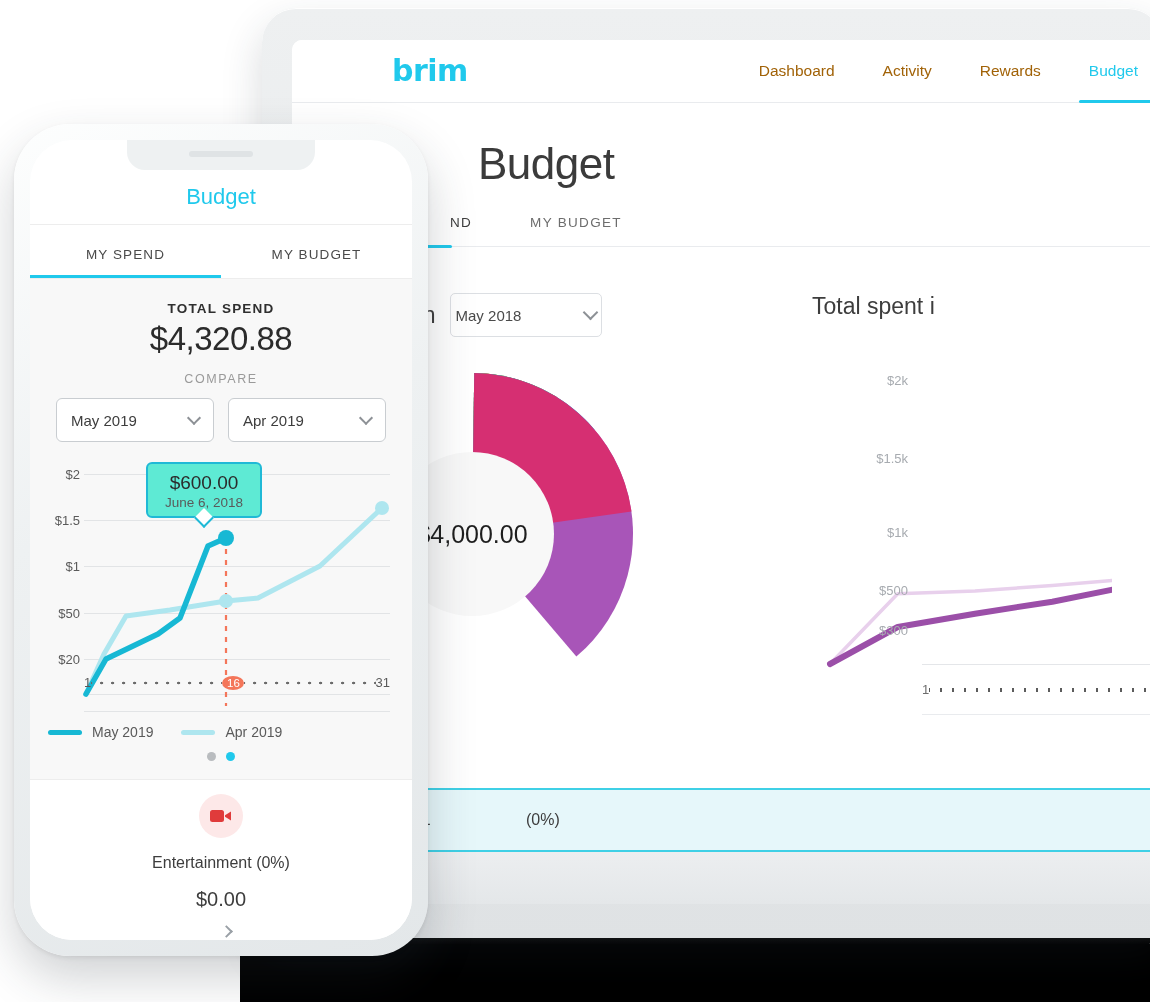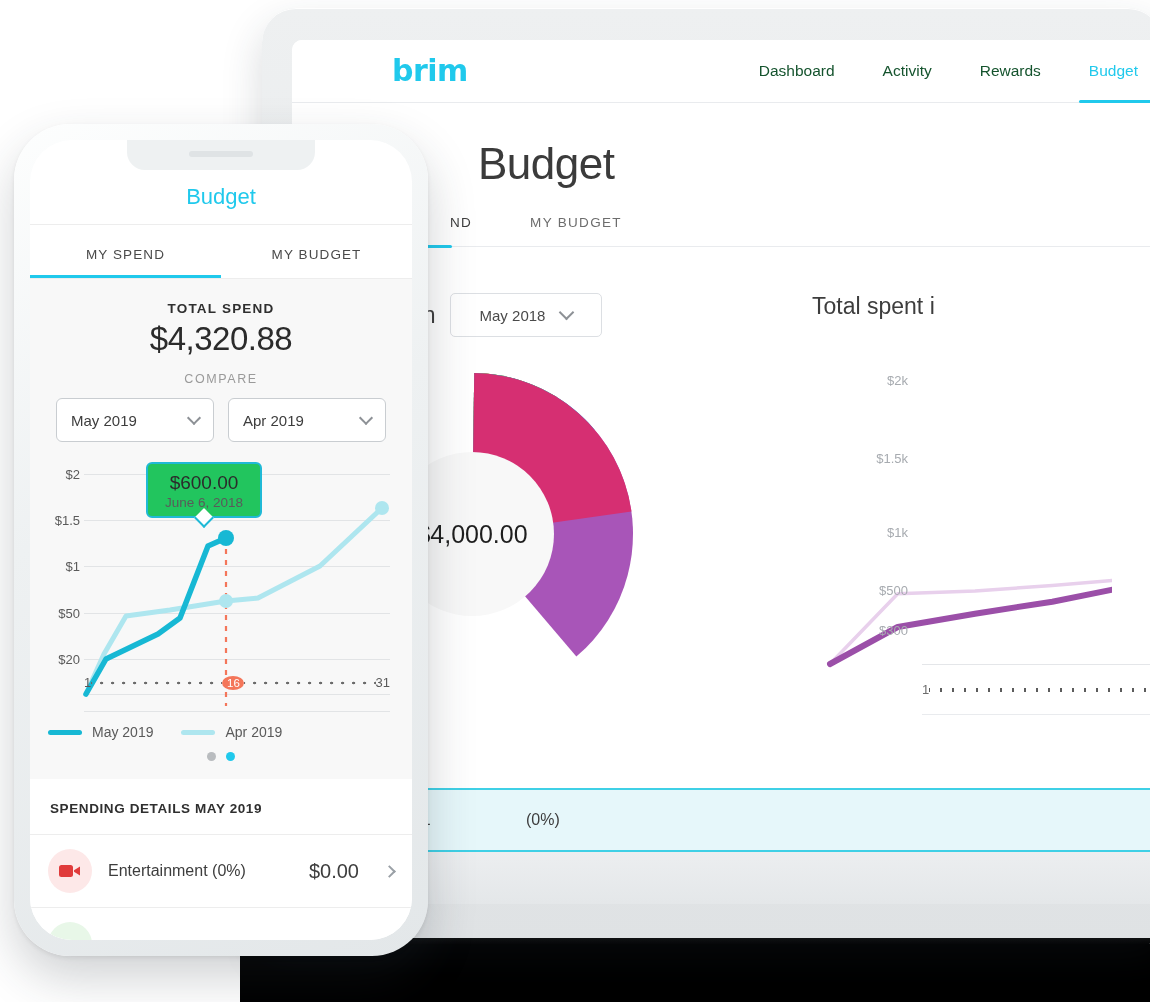--- a/index.html
+++ b/index.html
@@ -53,21 +53,21 @@
     height: 62px; background:#fff; display:flex; align-items:center;
     padding: 0 0 0 100px; position: relative;
   }
   .brim-logo {
     font-family: "DejaVu Sans", sans-serif;
     font-weight: 700; font-size: 30px; letter-spacing: -0.5px;
     color: #20c9ec; line-height: 1;
   }
   .t-nav { margin-left: auto; display:flex; align-items:center; height:100%; }
   .t-nav-item {
-    font-size: 15.5px; color:#14532d; padding: 0 24px; line-height: 62px;
+    font-size: 15.5px; color:#a16207; padding: 0 24px; line-height: 62px;
     position: relative; white-space: nowrap; cursor:pointer;
   }
   .t-nav-item.active { color:#20c9ec; }
   .t-nav-item.active::after {
     content:""; position:absolute; left:14px; right:-30px; bottom:-1px;
     height:3px; background:#20c9ec; border-radius:2px;
   }
   .t-header-rule { height:1px; background:#e9ebee; }
 
   .t-body { background:#fff; position:relative; height: 749px; }
@@ -89,21 +89,21 @@
   .panel-left { width: 510px; padding-left: 0px; }
   .panel-right { flex:1; padding-left: 10px; }
   .panel-heading {
     display:flex; align-items:center; gap:14px; font-size:23px; color:#3d3d3d;
     white-space: nowrap;
   }
   .panel-heading.left { padding-left: 8px; }
   .select-box {
     display:inline-flex; align-items:center; justify-content:space-between;
     width: 152px; height: 44px; border:1px solid #dcdfe3; border-radius:5px;
-    background:#fff; padding: 0 29px; font-size:15px; color:#4a4a4a; cursor:pointer;
+    background:#fff; padding: 0 5px; font-size:15px; color:#4a4a4a; cursor:pointer;
   }
   .chev { width:11px; height:11px; border-right:2px solid #8d9196; border-bottom:2px solid #8d9196;
           transform: rotate(45deg); margin-top:-5px; }
 
   .donut-wrap { position:relative; width: 330px; height:330px; margin: 32px 0 0 15px; }
   .donut-center {
     position:absolute; left:50%; top:50%; transform:translate(-50%,-50%);
     width: 164px; height:164px; border-radius:50%; background:#f8f8f8;
     display:flex; align-items:center; justify-content:center;
     font-size:25px; color:#1e1e1e; box-shadow: 0 0 0 0 #fff;
@@ -171,21 +171,21 @@
     font-size:15px; color:#3d3d3d; cursor:pointer;
   }
   .p-select .chev { width:10px; height:10px; }
 
   .p-chart { position:relative; height: 262px; margin-top: 14px; }
   .p-chart .grid { position:absolute; left:54px; right:22px; height:1px; background:#e2e4e6;}
   .p-chart .ylab { position:absolute; left:8px; width:42px; text-align:right; font-size:13px; color:#5a5a5a; transform: translateY(-50%);}
   .p-chart svg { position:absolute; left:0; top:0; }
   .tooltip {
     position:absolute; left: 116px; top: 6px; width: 116px;
-    background:#22c55e; border:2px solid #20b9d6; border-radius:6px;
+    background:#5eead4; border:2px solid #20b9d6; border-radius:6px;
     padding: 8px 6px 6px; text-align:center; z-index:6;
   }
   .tooltip .amt { font-size:19px; color:#2b2b2b; }
   .tooltip .date { font-size:13.5px; color:#5a5a5a; margin-top:1px; }
   .tooltip .tail { position:absolute; left:50%; bottom:-9px; transform:translateX(-50%) rotate(45deg);
                    width:14px; height:14px; background:#fff; border-right:2px solid #20b9d6; border-bottom:2px solid #20b9d6;}
   .p-xaxis { position:absolute; left:54px; right:22px; bottom:28px; display:flex; align-items:center;}
   .p-xaxis .n { font-size:13px; color:#5a5a5a; }
   .p-xaxis .dots { flex:1; height:12px; background-image: radial-gradient(#6b6b6b 1.3px, transparent 1.4px);
                    background-size:11px 12px; background-position:center; background-repeat:repeat-x; }
@@ -195,21 +195,21 @@
 
   .p-legend { background:#f8f8f8; display:flex; align-items:center; padding: 6px 0 0 18px; gap: 10px; }
   .lg-swatch { width:34px; height:5px; border-radius:3px; }
   .lg-text { font-size:14px; color:#5a5a5a; margin-right: 18px; }
   .p-dots { background:#f8f8f8; display:flex; justify-content:center; gap:10px; padding: 12px 0 18px;}
   .p-dot { width:9px; height:9px; border-radius:50%; background:#b9bcbf; }
   .p-dot.on { background:#20c9ec; }
 
   .p-details-title { font-size:13.5px; letter-spacing:.6px; color:#2f2f2f; font-weight:700; padding: 22px 0 18px 20px; background:#fff;}
   .p-row-rule { height:1px; background:#ededed; }
-  .p-row { display:flex; align-items:center; padding: 14px 18px 14px 18px; background:#fff; gap:16px;}
+  .p-row { display:flex; align-items:center; padding: 14px 18px 14px 18px; background:#fff; gap:16px;flex-direction:column;}
   .p-icon-badge { width:44px; height:44px; border-radius:50%; display:flex; align-items:center; justify-content:center; flex:0 0 auto;}
   .p-row-label { font-size:16px; color:#3d3d3d; flex:1; }
   .p-row-amt { font-size:20px; color:#3d3d3d; }
   .p-row-chev { width:9px; height:9px; border-right:2px solid #9aa0a6; border-top:2px solid #9aa0a6; transform:rotate(45deg); margin-left:10px;}
 </style>
 </head>
 <body>
 
 <div id="stage">
 
@@ -389,21 +389,20 @@
           <span class="lg-swatch" style="background:#aee6ef"></span>
           <span class="lg-text">Apr 2019</span>
         </div>
 
         <div class="p-dots">
           <span class="p-dot"></span>
           <span class="p-dot on"></span>
         </div>
       </div>
 
-      <div class="p-details-title">SPENDING DETAILS MAY 2019</div>
       <div class="p-row-rule"></div>
 
       <div class="p-row">
         <span class="p-icon-badge" style="background:#fde8e8">
           <svg width="22" height="16" viewBox="0 0 22 16">
             <rect x="0" y="2" width="14" height="12" rx="2.5" fill="#e03b3b"></rect>
             <path d="M15 7.2 L21 3.4 L21 12.6 L15 8.8 Z" fill="#e03b3b"></path>
           </svg>
         </span>
         <span class="p-row-label">Entertainment (0%)</span>

